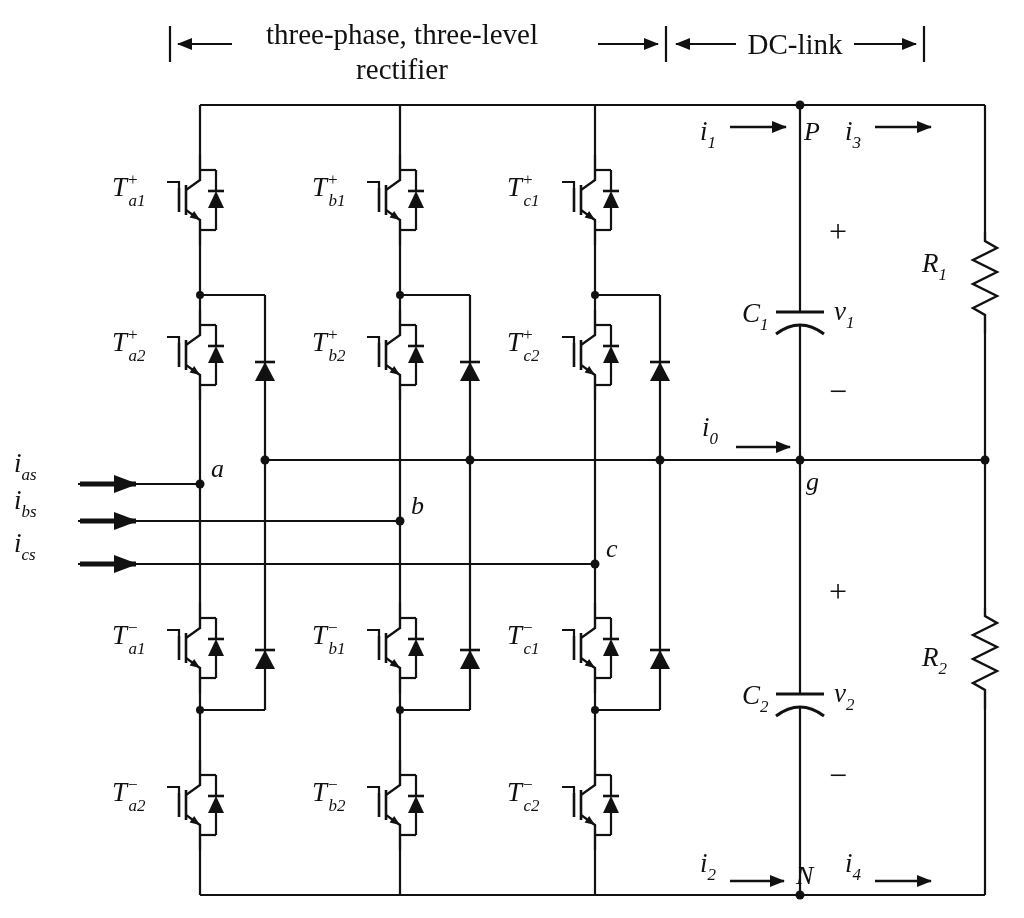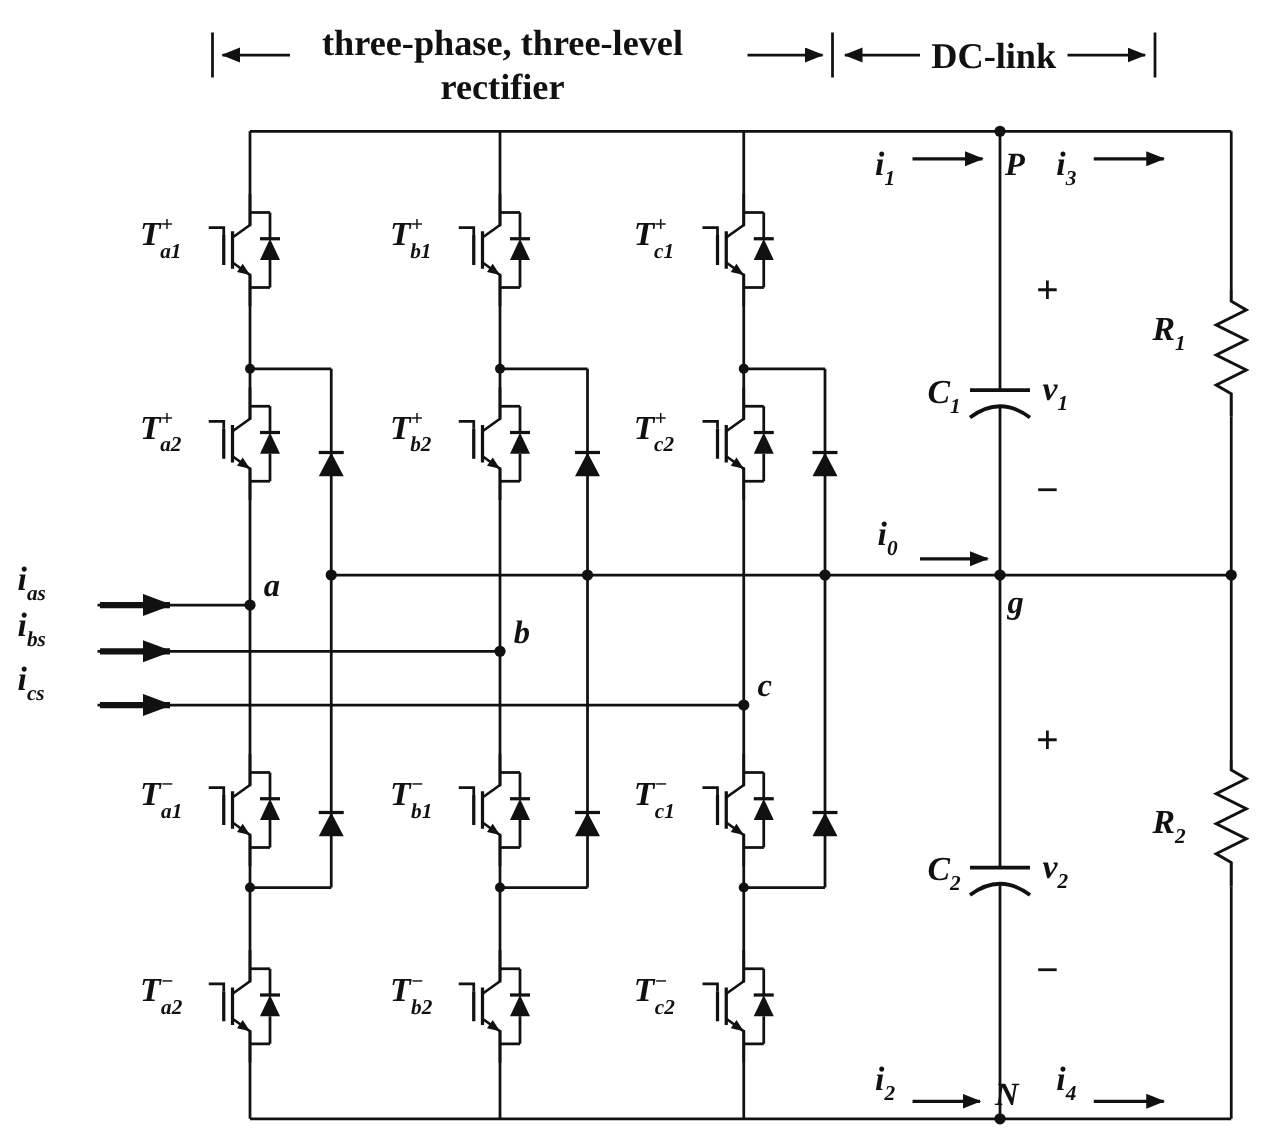--- a/index.html
+++ b/index.html
@@ -1,16 +1,16 @@
 <!DOCTYPE html>
 <html><head>
 <meta charset="utf-8">
 <style>
   html,body{margin:0;padding:0;background:#fff;}
-  .stage{position:relative;width:1024px;height:918px;background:#fff;overflow:hidden;font-weight:bold;}
+  .stage{position:relative;width:1024px;height:918px;background:#fff;overflow:hidden;}
   svg{display:block;}
   text{font-family:"Liberation Serif",serif;fill:#111;}
   .it{font-style:italic;}
   .f29{font-size:29px;}
   .f27{font-size:27px;}
   .f26{font-size:26px;}
   .f17{font-size:17px;}
   .f32{font-size:32px;}
   .mid{text-anchor:middle;}
 </style>

